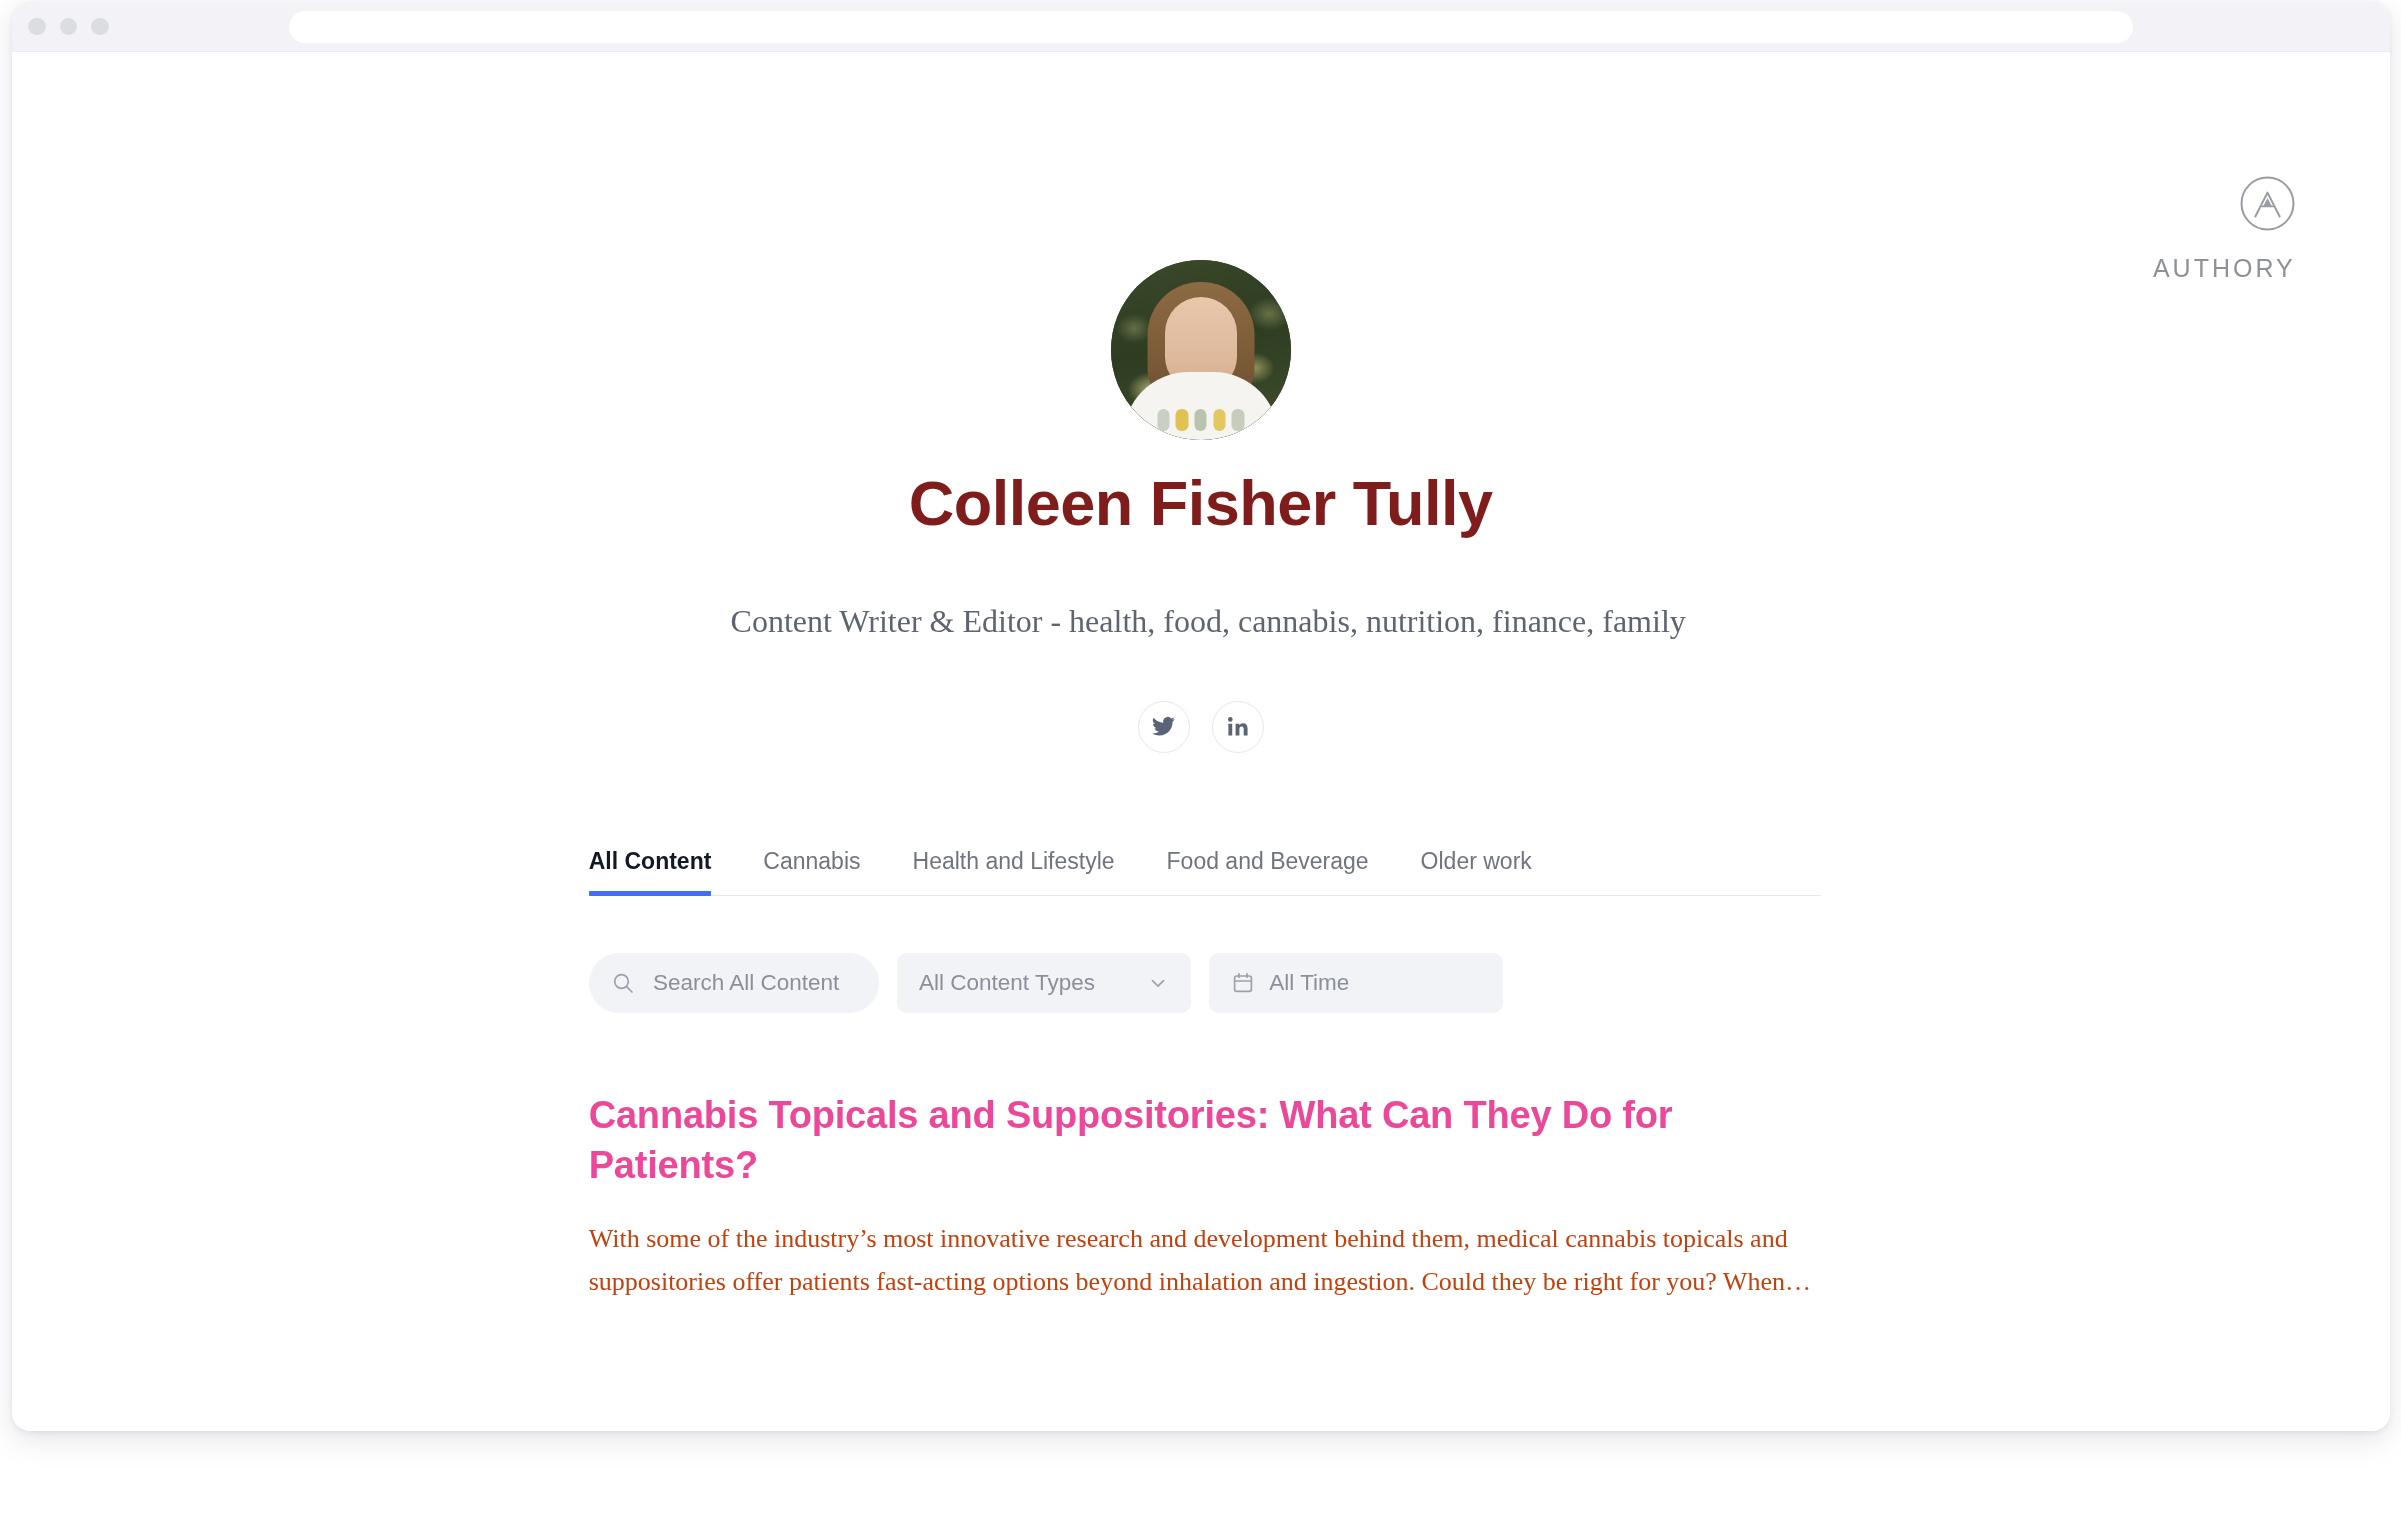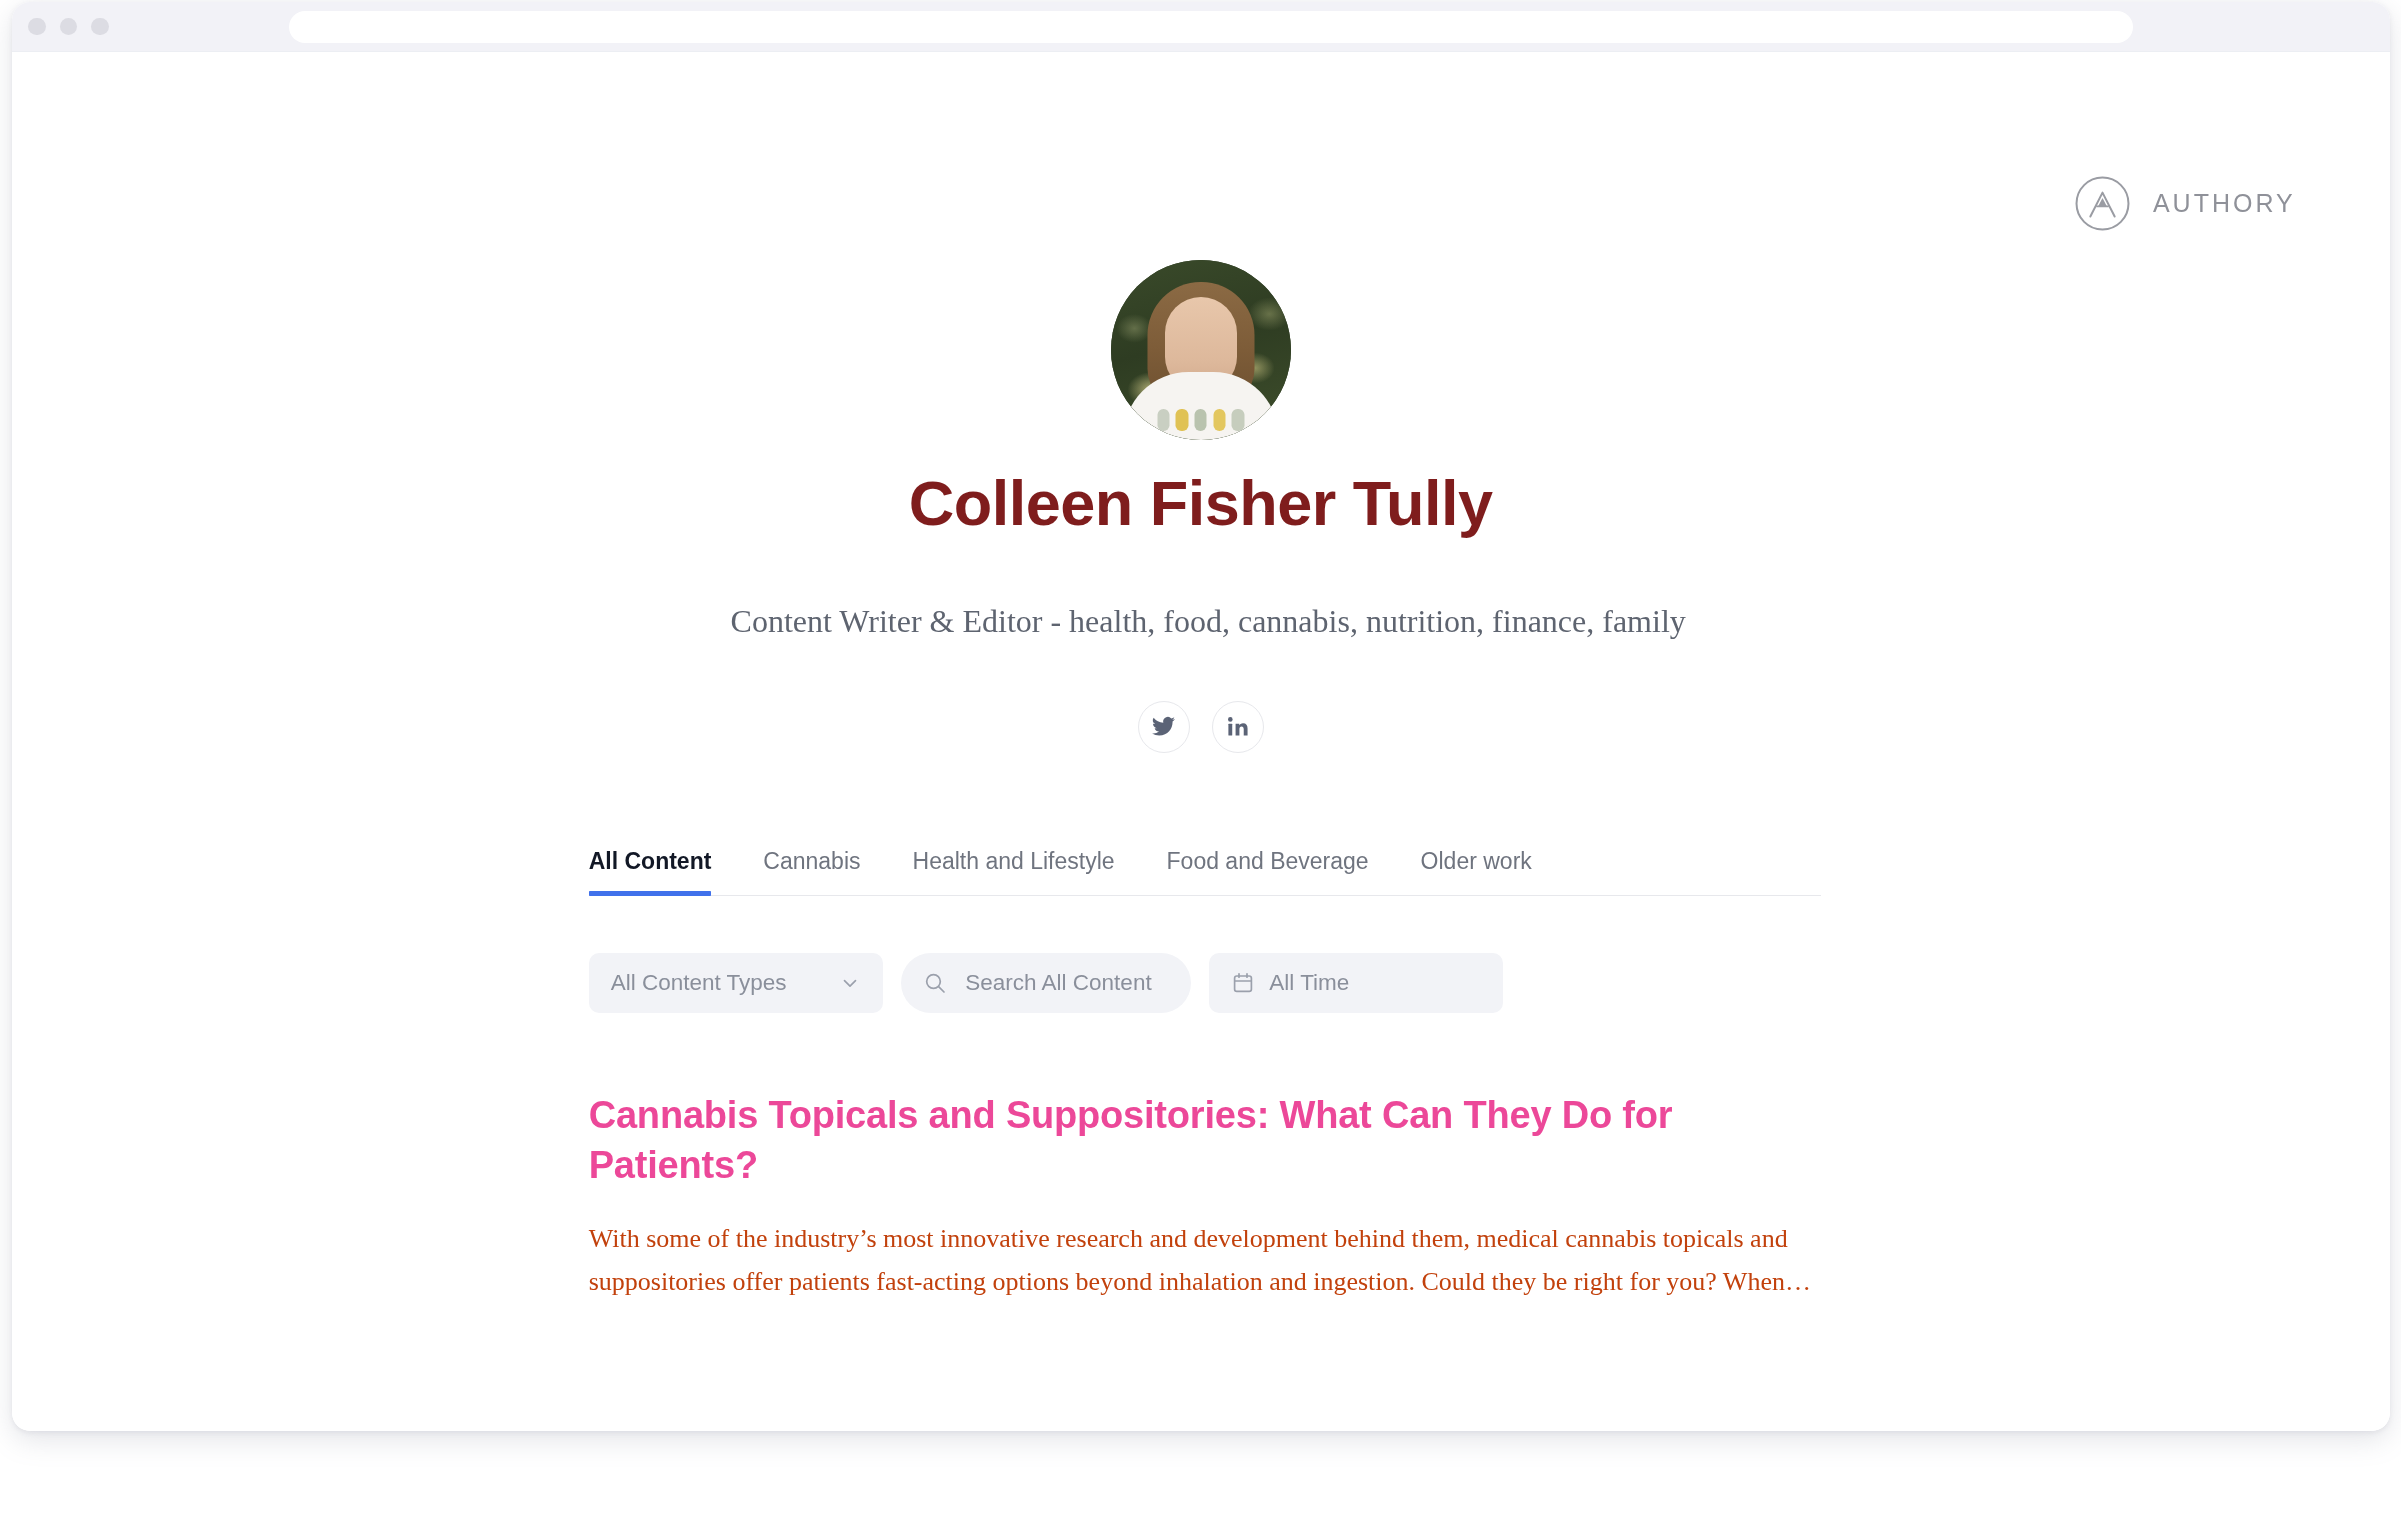--- a/index.html
+++ b/index.html
@@ -69,22 +69,23 @@
     background: #ffffff;
     overflow: hidden;
   }
 
   
   .brand {
     position: absolute;
     right: 94px;
     top: 123px;
     display: flex;
-    align-items: center;
+    align-items: flex-end;
     gap: 22px;
+    flex-direction: column;
   }
   .brand-mark { width: 57px; height: 57px; display: block; }
   .brand-name {
     font-size: 25px;
     letter-spacing: 3px;
     color: #8f9199;
     font-weight: 400;
     white-space: nowrap;
   }
 
@@ -408,37 +409,37 @@
         <div class="tab">
           <span>Food and Beverage</span>
         </div>
         <div class="tab">
           <span>Older work</span>
         </div>
       </div>
 
       <div class="filters">
 
-        <div class="pill pill-type">
-          <span class="pill-label">All Content Types</span>
-          <span>
-            <svg width="22" height="22" viewBox="0 0 24 24" fill="none" aria-hidden="true">
-              <path d="M6 9.5 L12 15.5 L18 9.5" stroke="#9ba0ac" stroke-width="1.8" stroke-linecap="round" stroke-linejoin="round"></path>
-            </svg>
-          </span>
-        </div>
-
         <div class="pill pill-search">
           <span>
             <svg width="24" height="24" viewBox="0 0 24 24" fill="none" aria-hidden="true">
               <circle cx="10.5" cy="10.5" r="6.8" stroke="#9ba0ac" stroke-width="1.7"></circle>
               <path d="M15.6 15.6 L21 21" stroke="#9ba0ac" stroke-width="1.7" stroke-linecap="round"></path>
             </svg>
           </span>
           <span class="pill-label">Search All Content</span>
+        </div>
+
+        <div class="pill pill-type">
+          <span class="pill-label">All Content Types</span>
+          <span>
+            <svg width="22" height="22" viewBox="0 0 24 24" fill="none" aria-hidden="true">
+              <path d="M6 9.5 L12 15.5 L18 9.5" stroke="#9ba0ac" stroke-width="1.8" stroke-linecap="round" stroke-linejoin="round"></path>
+            </svg>
+          </span>
         </div>
 
         <div class="pill pill-time">
           <span>
             <svg width="24" height="24" viewBox="0 0 24 24" fill="none" aria-hidden="true">
               <rect x="3.6" y="5" width="16.8" height="15.4" rx="2.2" stroke="#9ba0ac" stroke-width="1.7"></rect>
               <path d="M3.6 10 H20.4" stroke="#9ba0ac" stroke-width="1.7"></path>
               <path d="M8 2.8 V6.2 M16 2.8 V6.2" stroke="#9ba0ac" stroke-width="1.7" stroke-linecap="round"></path>
             </svg>
           </span>

